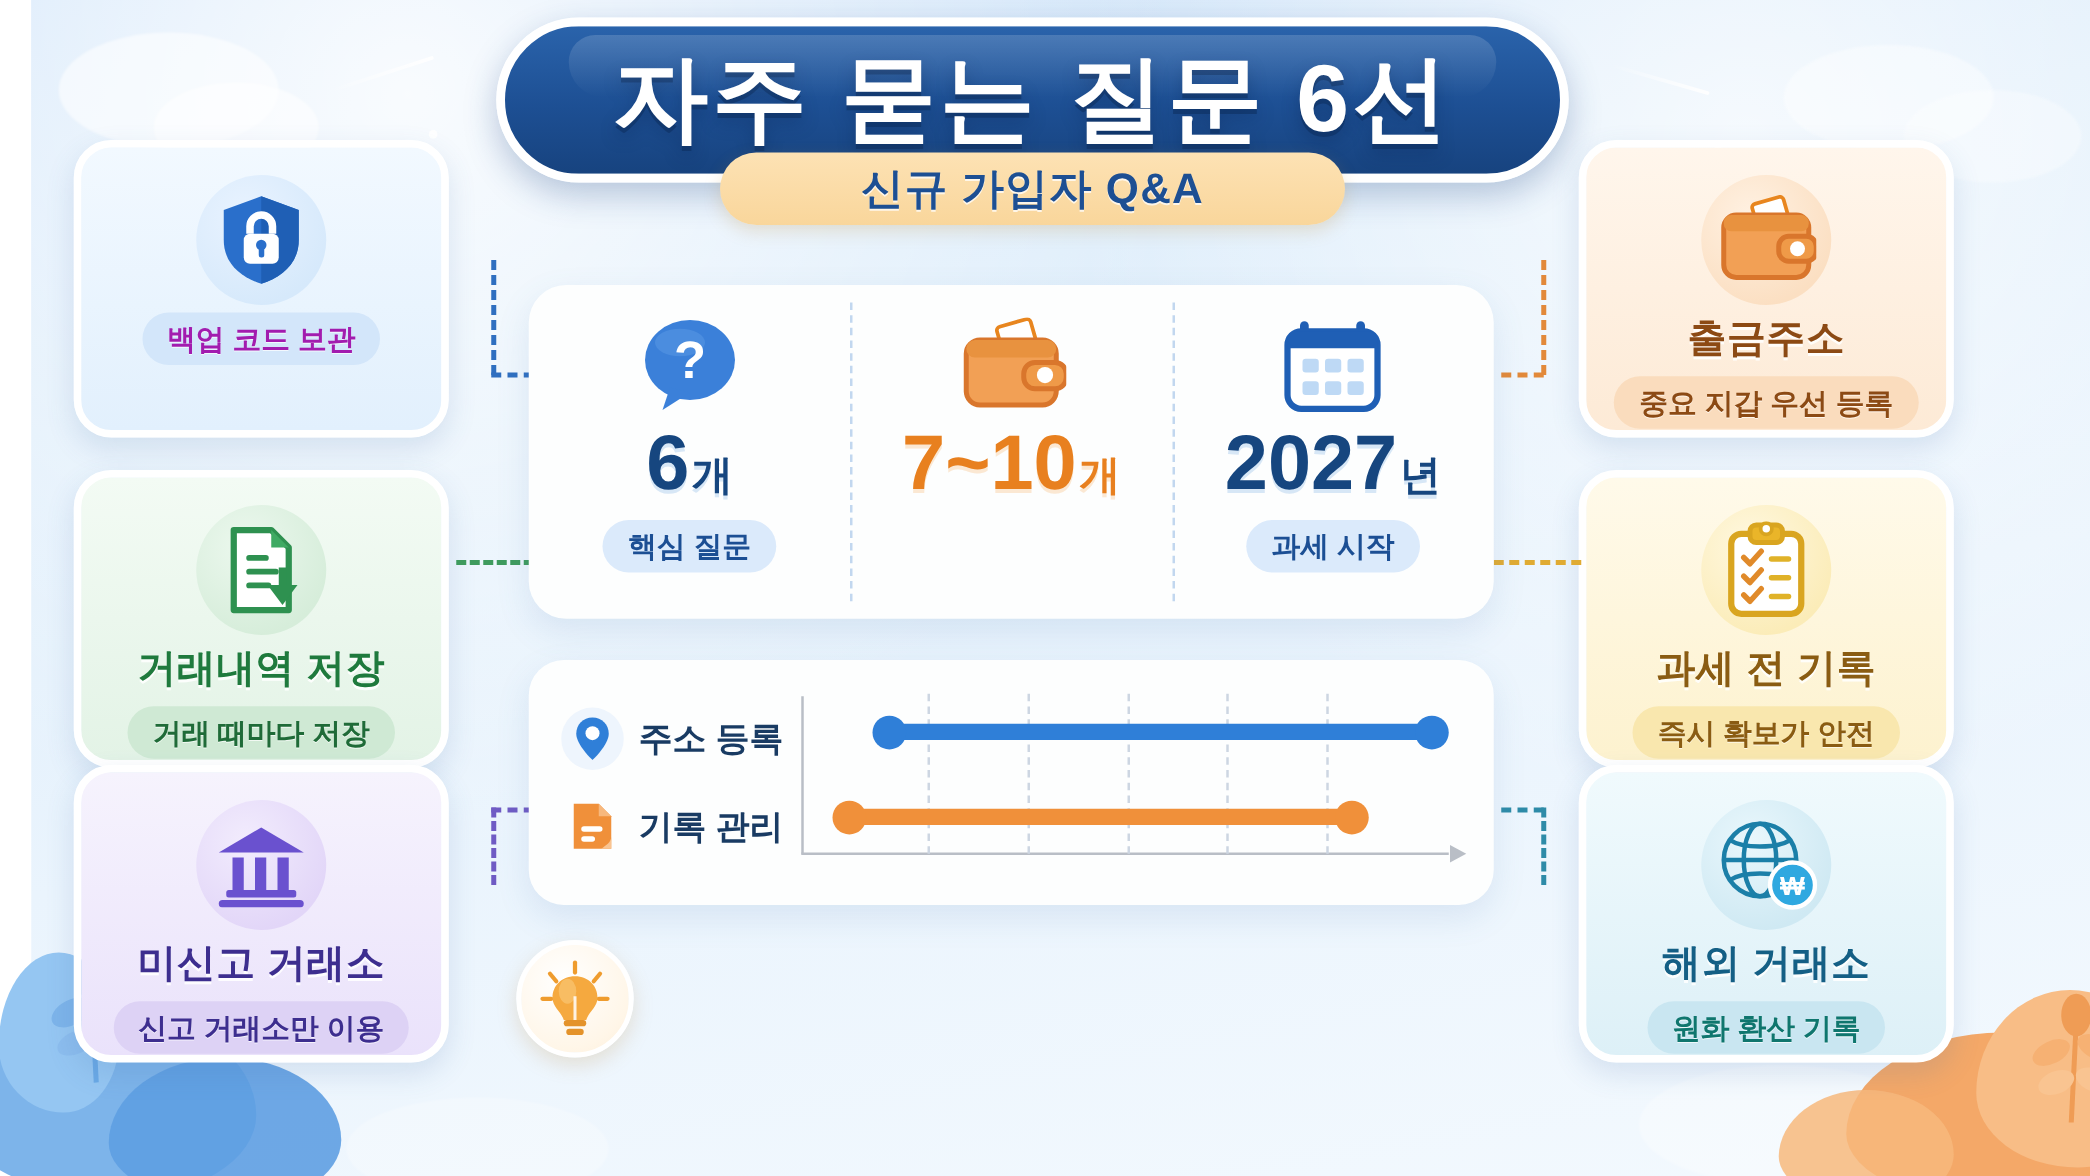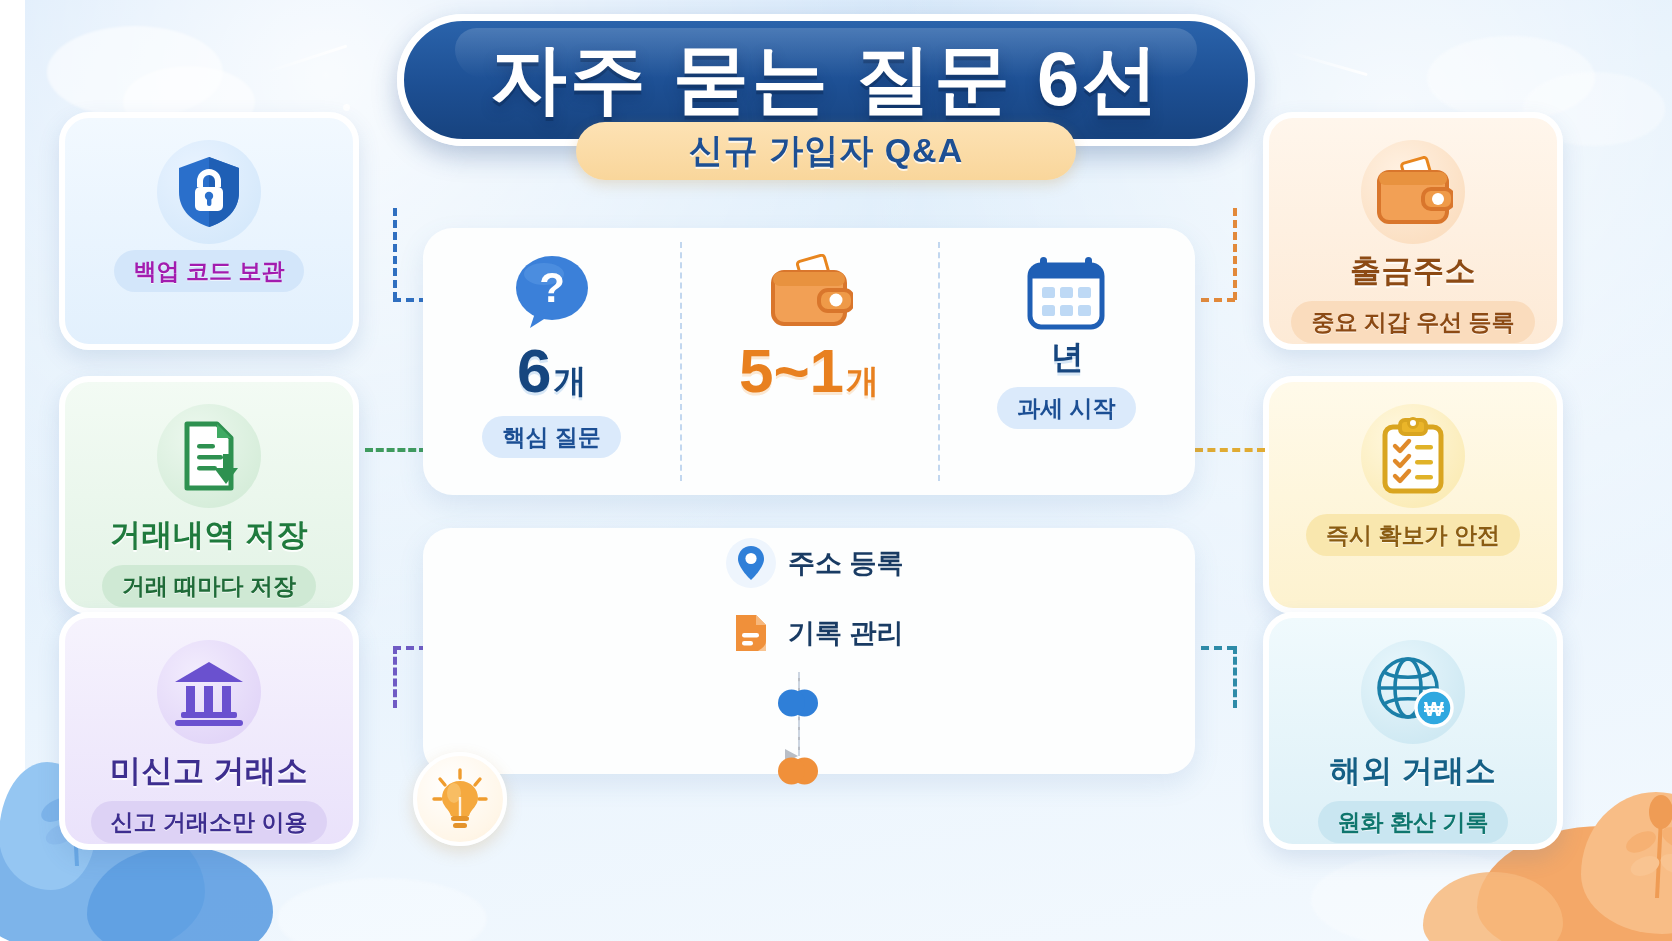--- a/index.html
+++ b/index.html
@@ -154,24 +154,24 @@
     display: flex; align-items: center; justify-content: center;
     font-size: 23px; font-weight: 700; white-space: nowrap;
   }
   .s-blue  .stat-value { color: #16467f; text-shadow: 0 3px 0 rgba(190,215,240,.6); }
   .s-blue  .stat-pill  { background: #dbeafb; color: #1c4f94; }
   .s-orange .stat-value { color: #e8801f; text-shadow: 0 3px 0 rgba(250,222,192,.7); }
   .s-orange .stat-pill  { background: #fde5cd; color: #c96a12; }
 
   
   #chart-panel {
-    position: absolute; left: 398px; top: 528px; width: 772px; height: 246px;
+    position: absolute; left: 398px; top: 528px; width: 772px; height: 196px;
     background: #fdfefe; border-radius: 28px;
     box-shadow: 0 10px 26px rgba(80,120,175,.13);
-    display: flex; align-items: center; flex-direction: column;
+    display: flex; align-items: center;
   }
   #chart-legend { width: 218px; padding-left: 26px; }
   .legend-row { display: flex; align-items: center; height: 70px; }
   .legend-ico {
     width: 50px; height: 50px; border-radius: 50%;
     display: flex; align-items: center; justify-content: center; margin-right: 12px;
   }
   .legend-label { font-size: 27px; font-weight: 700; color: #193b63; white-space: nowrap; }
   #chart-plot { position: relative; flex: 1; height: 150px; margin-right: 22px; }
   #chart-plot .yaxis {
@@ -339,20 +339,21 @@
         <rect x="22" y="3" width="26" height="14" rx="5" fill="#eab529" stroke="#d9a520" stroke-width="4"></rect>
         <circle cx="35" cy="6" r="4.5" fill="#ffffff" stroke="#d9a520" stroke-width="3"></circle>
         <path d="M17 29 l5 5 l9-10" stroke="#e08a2a" stroke-width="4.4" fill="none" stroke-linecap="round" stroke-linejoin="round"></path>
         <path d="M17 44 l5 5 l9-10" stroke="#e08a2a" stroke-width="4.4" fill="none" stroke-linecap="round" stroke-linejoin="round"></path>
         <path d="M17 59 l5 5 l9-10" stroke="#e08a2a" stroke-width="4.4" fill="none" stroke-linecap="round" stroke-linejoin="round"></path>
         <rect x="37" y="28" width="18" height="4.4" rx="2.2" fill="#e0b228"></rect>
         <rect x="37" y="43" width="18" height="4.4" rx="2.2" fill="#e0b228"></rect>
         <rect x="37" y="58" width="18" height="4.4" rx="2.2" fill="#e0b228"></rect>
       </svg>
     </div>
+    <div class="card-title">과세 전 기록</div>
     <div class="card-pill">즉시 확보가 안전</div>
   </div>
 
   <div class="side-card t-teal" style="left:1238px;top:612px;">
     <div class="card-iconwrap">
       <svg width="82" height="76" viewBox="0 0 82 76">
         <g stroke="#1b7fa8" stroke-width="3.6" fill="none">
           <circle cx="36" cy="34" r="29"></circle>
           <ellipse cx="36" cy="34" rx="13" ry="29"></ellipse>
           <path d="M7 34 H65"></path>
@@ -413,21 +414,21 @@
       <div class="stat-icon">
         <svg width="88" height="78" viewBox="0 0 88 78">
           <rect x="34" y="4" width="28" height="19" rx="3" fill="#ffffff" stroke="#e8861f" stroke-width="3" transform="rotate(-16 48 14)"></rect>
           <rect x="8" y="18" width="72" height="52" rx="11" fill="#f2a055" stroke="#d9762c" stroke-width="4"></rect>
           <rect x="8" y="18" width="72" height="14" rx="7" fill="#e8923f"></rect>
           <rect x="54" y="36" width="34" height="21" rx="9" fill="#ef9a48" stroke="#d9762c" stroke-width="4"></rect>
           <circle cx="71" cy="46" r="6.5" fill="#ffffff"></circle>
         </svg>
       </div>
       <div class="stat-value">
-        <span>5~1</span>
+        <span>7~10</span>
           <span class="unit">개</span>
       </div>
     </div>
 
     <div class="stat-col s-blue">
       <div class="stat-icon">
         <svg width="84" height="80" viewBox="0 0 84 80">
           <rect x="16" y="4" width="7" height="16" rx="3.5" fill="#1f5fb5"></rect>
           <rect x="61" y="4" width="7" height="16" rx="3.5" fill="#1f5fb5"></rect>
           <rect x="6" y="12" width="72" height="62" rx="11" fill="#ffffff" stroke="#1f5fb5" stroke-width="5"></rect>
@@ -437,20 +438,21 @@
             <rect x="18" y="34" width="13" height="11" rx="2.6"></rect>
             <rect x="36" y="34" width="13" height="11" rx="2.6"></rect>
             <rect x="54" y="34" width="13" height="11" rx="2.6"></rect>
             <rect x="18" y="52" width="13" height="11" rx="2.6"></rect>
             <rect x="36" y="52" width="13" height="11" rx="2.6"></rect>
             <rect x="54" y="52" width="13" height="11" rx="2.6"></rect>
           </g>
         </svg>
       </div>
       <div class="stat-value">
+        <span>2027</span>
           <span class="unit">년</span>
       </div>
       <div class="stat-pill">과세 시작</div>
     </div>
   </div>
 
   <div id="chart-panel">
     <div id="chart-legend">
 
       <div class="legend-row">

